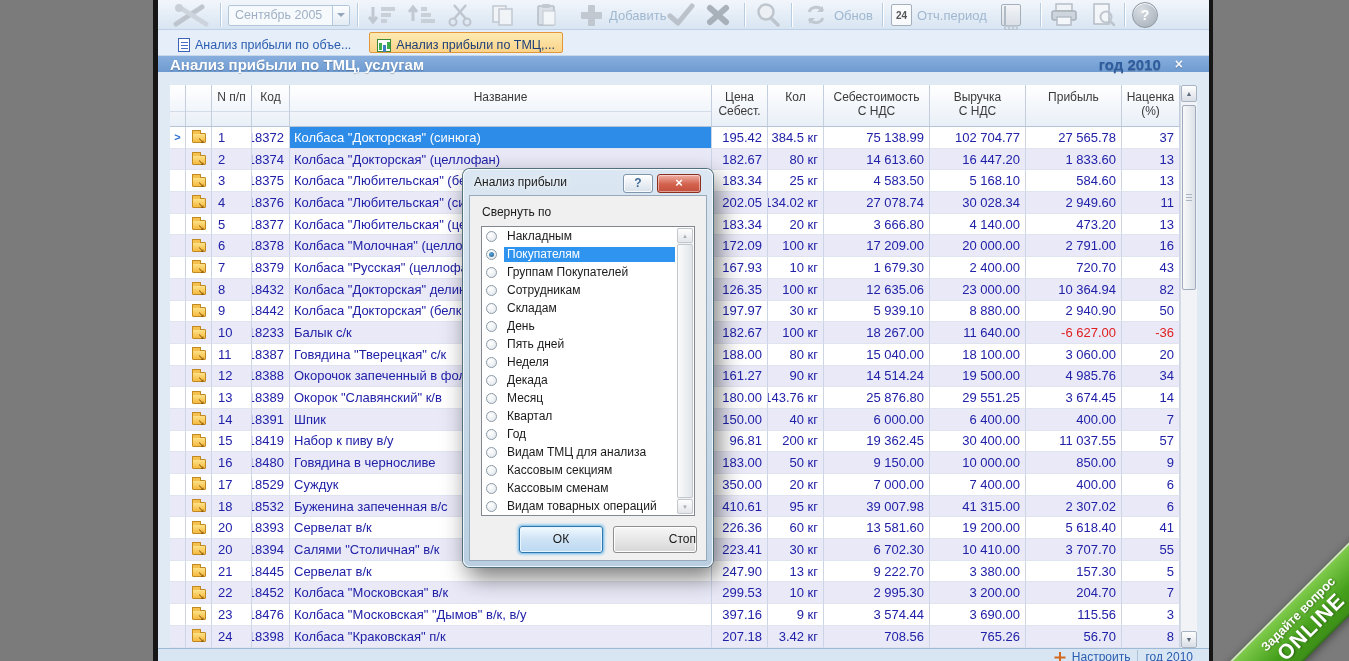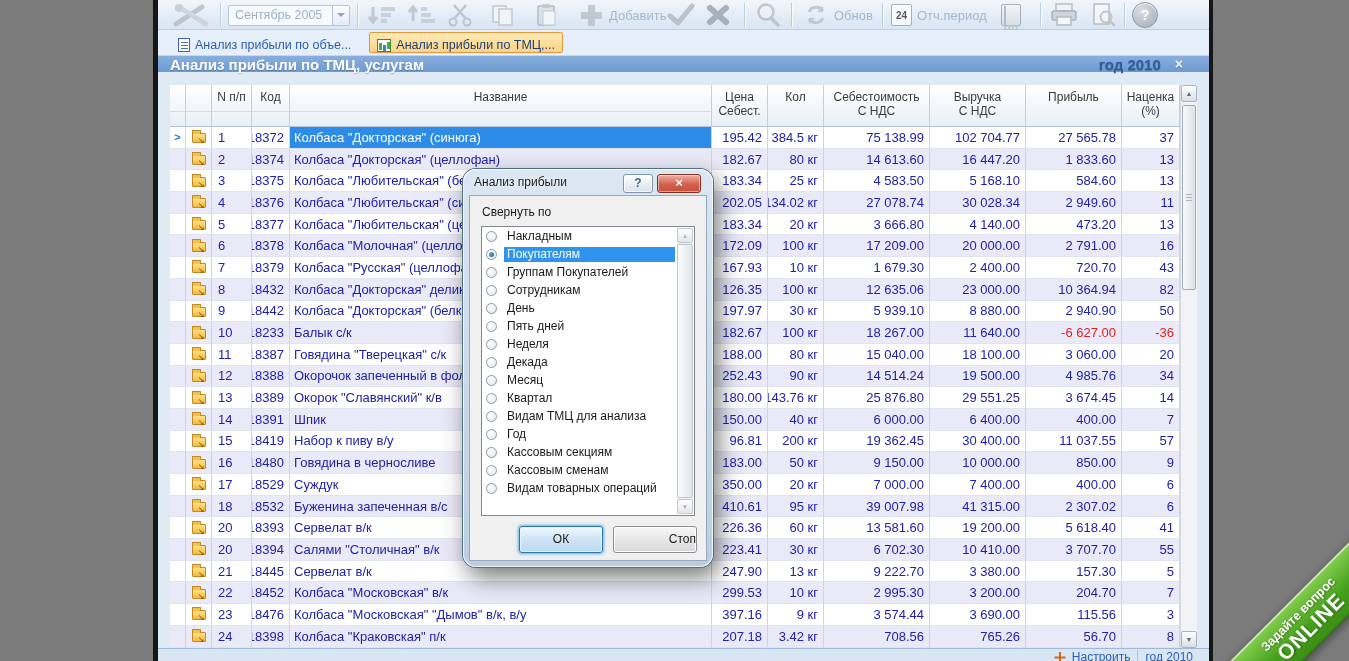--- a/index.html
+++ b/index.html
@@ -87,21 +87,21 @@
 
   
   .status-bar { position:absolute; left:0; right:0; bottom:0; height:13px; background:#d8e6f3; border-top:1px solid #9db9d6; overflow:hidden; }
   .status-inner { position:absolute; right:16px; top:1px; display:flex; align-items:center; gap:7px; font-size:12px; color:#2a5db0; white-space:nowrap; }
   .status-sep { width:1px; height:14px; background:#aac2da; }
   .wrench-ic { width:11px; height:11px; position:relative; }
   .wrench-ic::before,.wrench-ic::after { content:""; position:absolute; left:5px; top:0; width:2px; height:11px; background:#d2691e; }
   .wrench-ic::after { transform:rotate(90deg); }
 
   
-  .dialog { position:absolute; left:463px; top:169px; width:250px; height:398px; border-radius:13px;
+  .dialog { position:absolute; left:463px; top:169px; width:250px; height:398px; border-radius:7px;
      background:linear-gradient(#dbe7f2,#b9cfe1); box-shadow:0 0 0 1px #50707f, inset 0 0 0 1px rgba(255,255,255,.75), 5px 10px 24px rgba(0,0,0,.55); }
   .dlg-title { position:absolute; left:11px; top:0; height:26px; line-height:26px; font-size:12px; color:#1c1c1c; text-shadow:0 0 6px #ffffff; }
   .dlg-help { position:absolute; top:5px; right:60px; width:30px; height:19px; border-radius:3px;
      background:linear-gradient(#ffffff,#d7e0ea); border:1px solid #7f96ab; text-align:center; line-height:17px;
      font-size:12px; font-weight:bold; color:#3f6a96; box-shadow:inset 0 0 0 1px rgba(255,255,255,.8); }
   .dlg-close { position:absolute; top:5px; right:12px; width:44px; height:19px; border-radius:3px;
      background:linear-gradient(#f0b0a4,#d2614d 55%,#c4503c); border:1px solid #8c2e20; text-align:center; line-height:16px;
      font-size:13px; font-weight:bold; color:#ffffff; box-shadow:inset 0 0 0 1px rgba(255,255,255,.45); }
   .dlg-content { position:absolute; left:6px; right:6px; top:26px; bottom:6px; background:#f0f0f0; border:1px solid #98a9bb; }
   .dlg-group-label { position:absolute; left:12px; top:9px; font-size:12px; color:#1a1a1a; }
@@ -482,21 +482,21 @@
           <div class="grid-row grid-cols alt">
             <div class="cell c-marker"></div>
             <div class="cell c-folder">
               <span class="folder">
                 <span class="fa">↘</span>
               </span>
             </div>
             <div class="cell c-npp">12</div>
             <div class="cell c-code">18388</div>
             <div class="cell c-name">Окорочок запеченный в фол</div>
-            <div class="cell c-num">252.43</div>
+            <div class="cell c-num">161.27</div>
             <div class="cell c-num">90 кг</div>
             <div class="cell c-num">14 514.24</div>
             <div class="cell c-num">19 500.00</div>
             <div class="cell c-num">4 985.76</div>
             <div class="cell c-num">34</div>
           </div>
           <div class="grid-row grid-cols">
             <div class="cell c-marker"></div>
             <div class="cell c-folder">
               <span class="folder">
@@ -737,20 +737,24 @@
             <div class="opt">
               <span class="radio"></span>
               <span class="opt-label">Группам Покупателей</span>
             </div>
             <div class="opt">
               <span class="radio"></span>
               <span class="opt-label">Сотрудникам</span>
             </div>
             <div class="opt">
               <span class="radio"></span>
+              <span class="opt-label">Складам</span>
+            </div>
+            <div class="opt">
+              <span class="radio"></span>
               <span class="opt-label">День</span>
             </div>
             <div class="opt">
               <span class="radio"></span>
               <span class="opt-label">Пять дней</span>
             </div>
             <div class="opt">
               <span class="radio"></span>
               <span class="opt-label">Неделя</span>
             </div>
@@ -761,25 +765,25 @@
             <div class="opt">
               <span class="radio"></span>
               <span class="opt-label">Месяц</span>
             </div>
             <div class="opt">
               <span class="radio"></span>
               <span class="opt-label">Квартал</span>
             </div>
             <div class="opt">
               <span class="radio"></span>
+              <span class="opt-label">Год</span>
+            </div>
+            <div class="opt">
+              <span class="radio"></span>
               <span class="opt-label">Видам ТМЦ для анализа</span>
-            </div>
-            <div class="opt">
-              <span class="radio"></span>
-              <span class="opt-label">Год</span>
             </div>
             <div class="opt">
               <span class="radio"></span>
               <span class="opt-label">Кассовым секциям</span>
             </div>
             <div class="opt">
               <span class="radio"></span>
               <span class="opt-label">Кассовым сменам</span>
             </div>
             <div class="opt">

